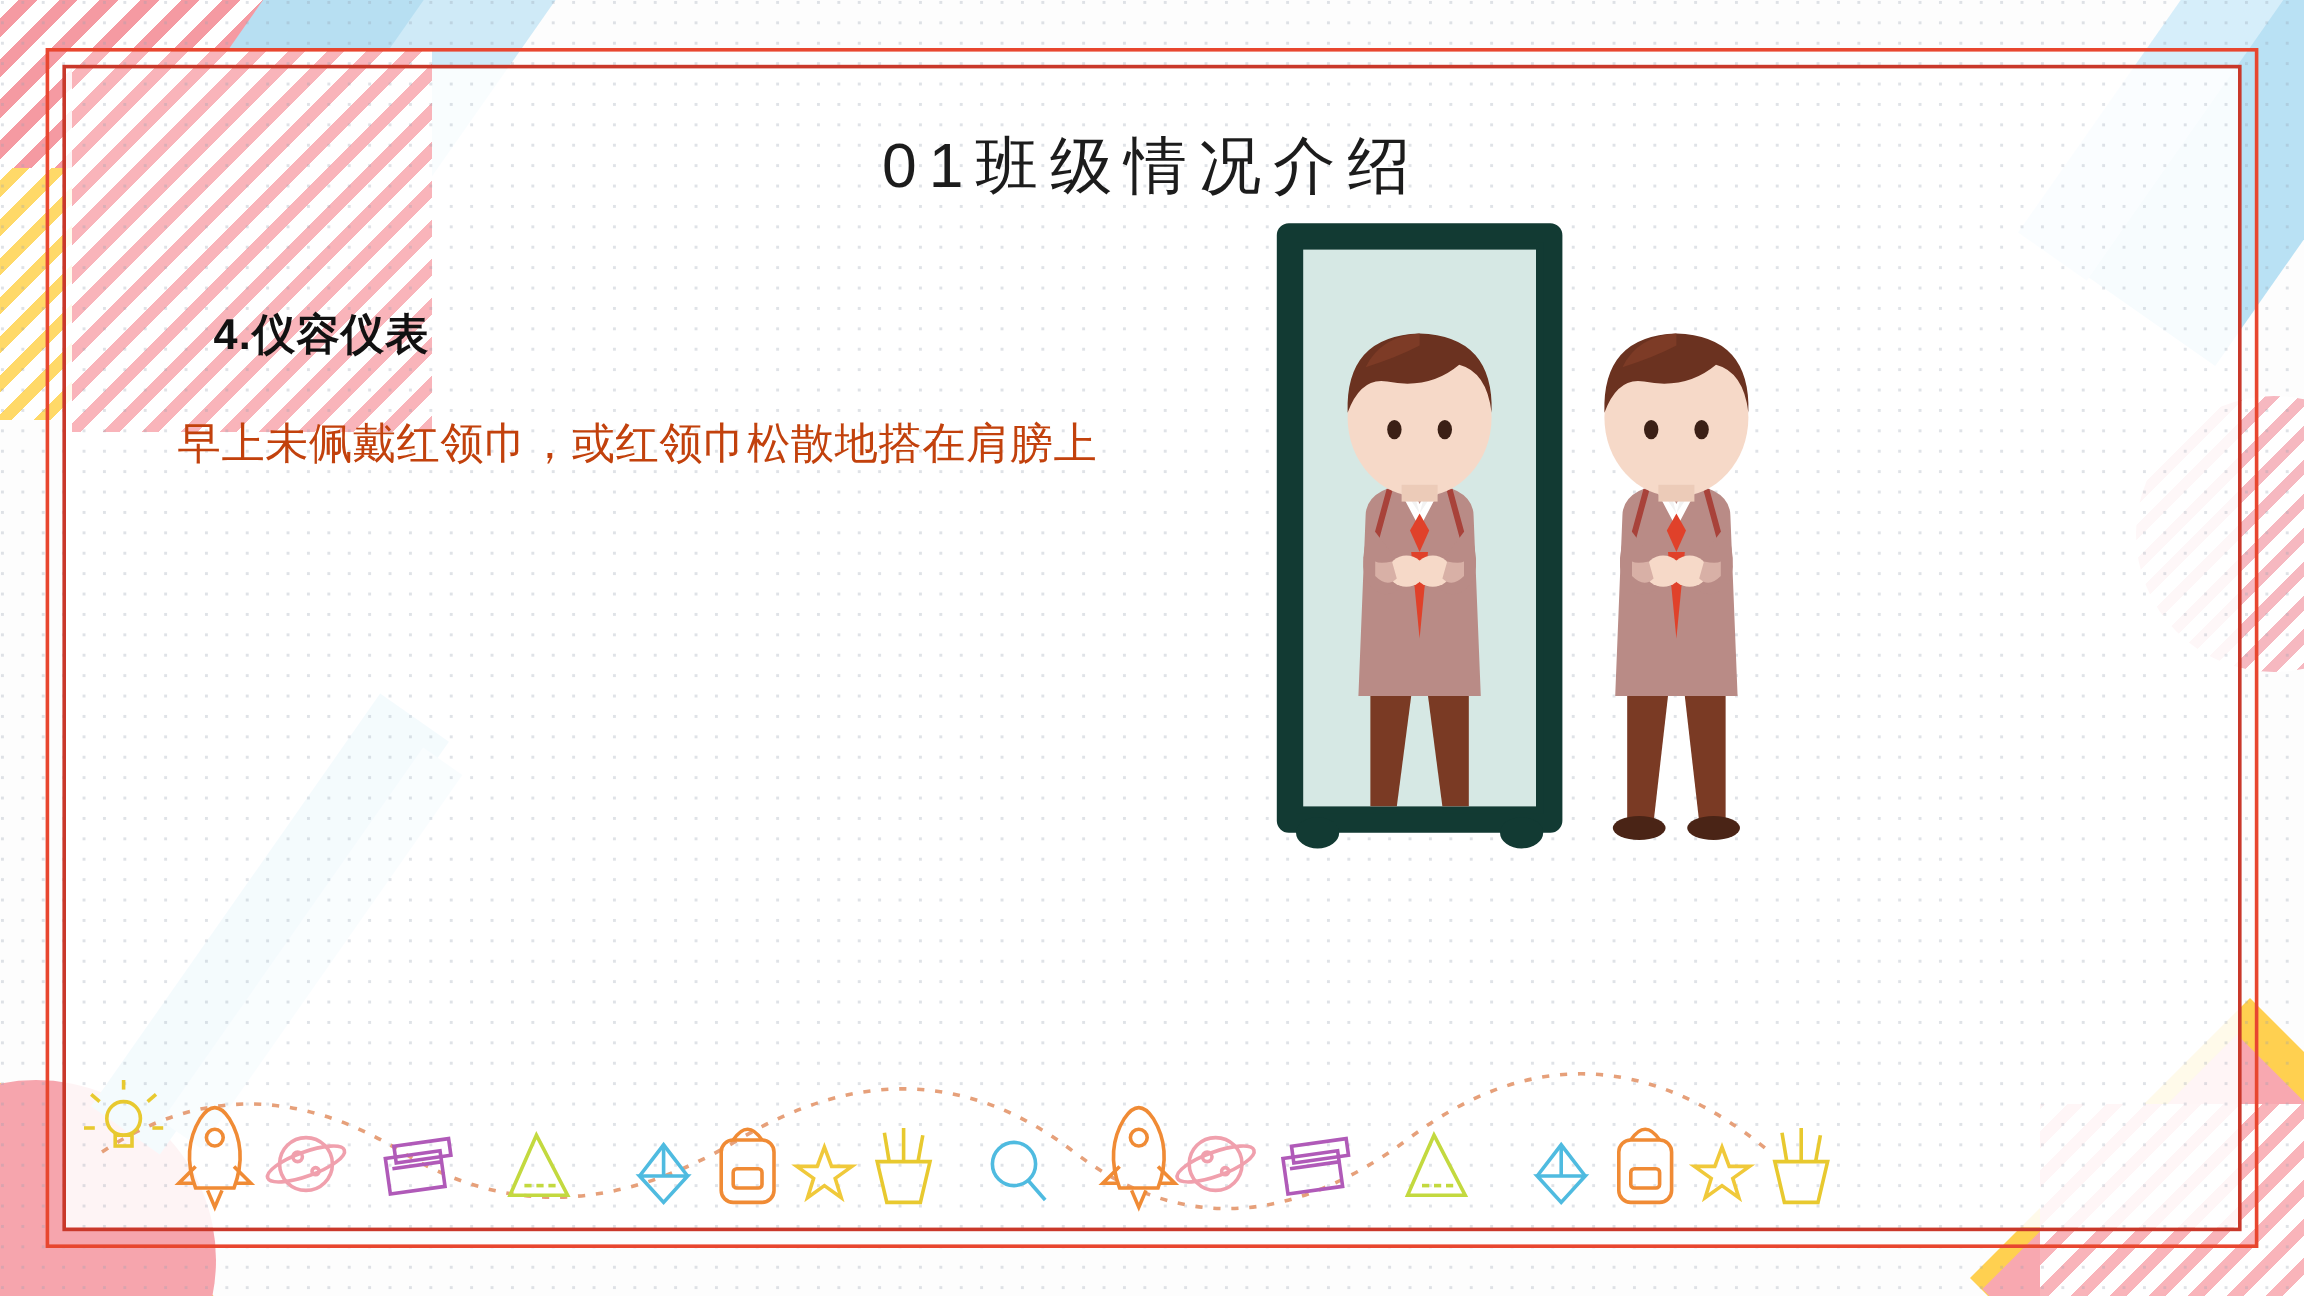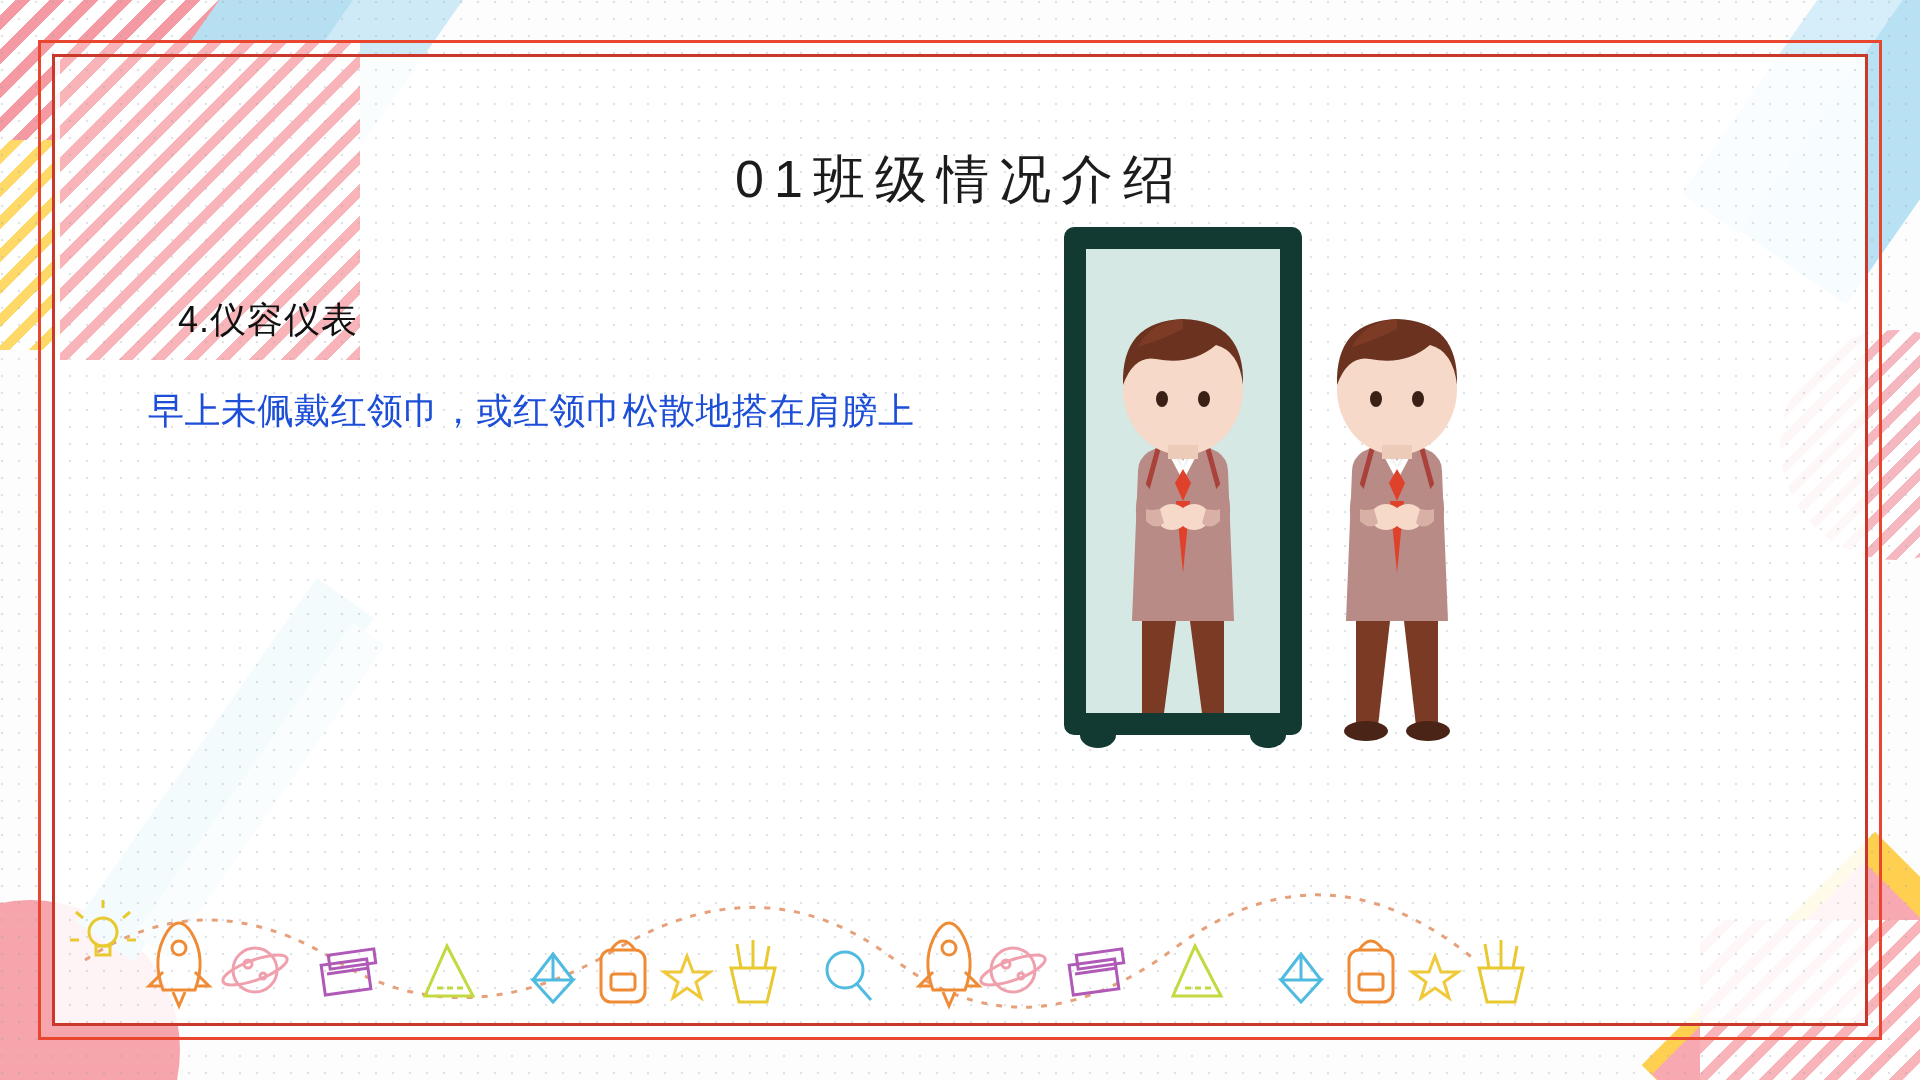--- a/index.html
+++ b/index.html
@@ -115,39 +115,39 @@
     position:absolute; left:52px; top:54px; right:52px; bottom:54px;
     border:3px solid #c9382a; z-index:4; pointer-events:none;
   }
   
   .panel {
     position:absolute; left:55px; top:57px; right:55px; bottom:57px;
     background:rgba(255,255,255,.88); z-index:2;
   }
 
   
-  .content { position:absolute; inset:0; z-index:6;margin-top:41px; }
+  .content { position:absolute; inset:0; z-index:6; }
 
   .page-title {
     position:absolute; left:0; right:0; top:104px;
     text-align:center;
     font-size:52px; font-weight:400; color:#1c1c1c;
     letter-spacing:10px;
     font-family:"Liberation Sans", sans-serif;
   }
 
   .section-heading {
     position:absolute; left:178px; top:255px;
-    font-size:36px; font-weight:normal; color:#111;
+    font-size:36px; font-weight:bold; color:#111;
     letter-spacing:1px;
   }
 
   .body-text {
     position:absolute; left:148px; top:340px; width:950px;
-    font-size:36px; color:#1d4ed8; line-height:60px;
+    font-size:36px; color:#c2410c; line-height:60px;
     letter-spacing:.5px;
   }
   .body-line { white-space:nowrap; }
 
   
   .illustration { position:absolute; left:1060px; top:180px; width:520px; height:540px; z-index:7; }
 
   
   .doodles { position:absolute; left:55px; bottom:60px; width:1500px; height:180px; z-index:6; }
 </style>

